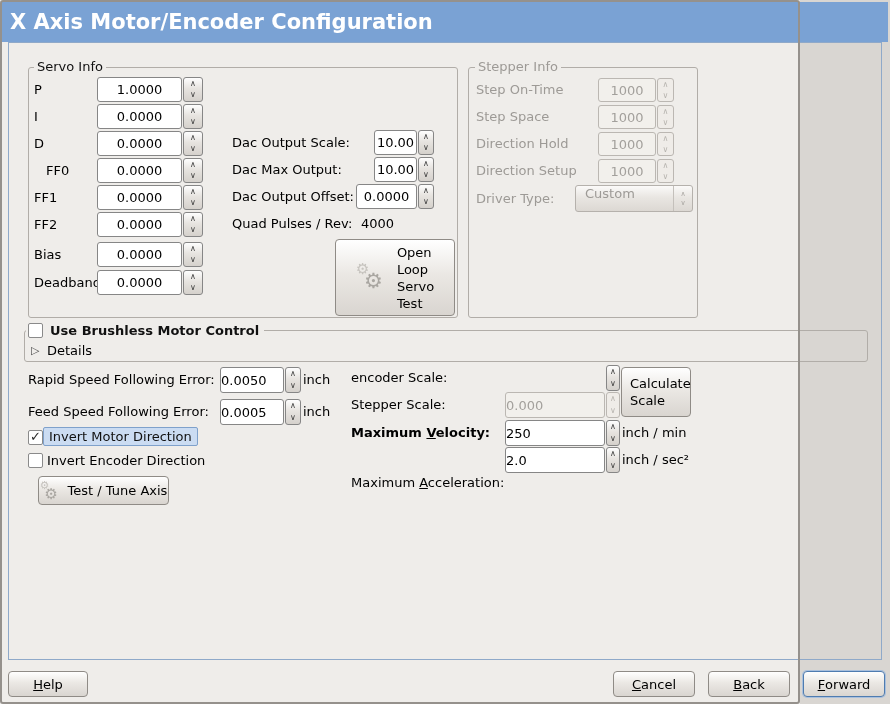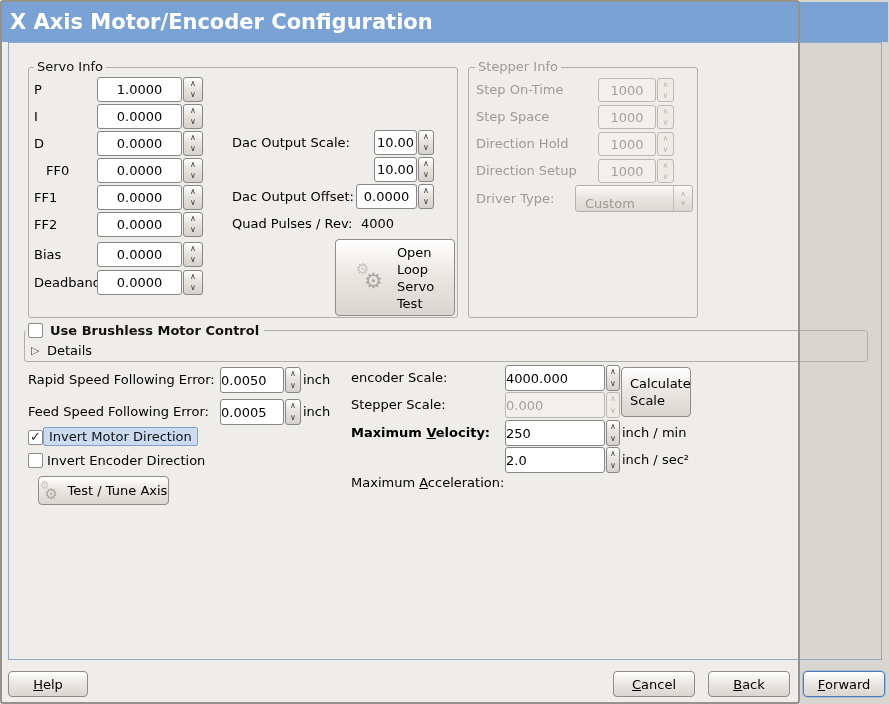--- a/index.html
+++ b/index.html
@@ -26,21 +26,21 @@
   .btn.focus { border:1px solid #4f7cb0; box-shadow:0 0 0 1px #a9c0dd; }
   .checkbox { position:absolute; width:15px; height:15px; background:#ffffff; border:1px solid #8a8a8a; border-radius:2px; }
   .checkbox .mark { position:absolute; left:1px; top:-2px; font-size:13px; font-weight:bold; color:#2a2a2a; }
   .hl-label { position:absolute; background:#cbdcf2; border:1px solid #7fa1cb; border-radius:2px; padding:1px 5px; font-size:13px; white-space:pre; }
   .gearbox { position:relative; }
   .gear-big { position:absolute; color:#a9a6a1; }
   .gear-small { position:absolute; color:#c6c3be; }
   .mn { text-decoration:underline; }
   .multiline { display:flex; flex-direction:column; }
   .multiline span { display:block; text-align:left; line-height:17px; }
-  .combo { position:absolute; background:linear-gradient(#fbfaf9,#e9e6e2 45%,#dcd8d3); border:1px solid #b5b1ac; border-radius:3px; display:flex; align-items:flex-end; }
+  .combo { position:absolute; background:linear-gradient(#fbfaf9,#e9e6e2 45%,#dcd8d3); border:1px solid #b5b1ac; border-radius:3px; display:flex; align-items:flex-start; }
   .combo .combo-text { padding-left:9px; flex:1; }
   .combo .combo-arrows { width:19px; align-self:stretch; border-left:1px solid #c4c0bb; display:flex; flex-direction:column; align-items:center; justify-content:center; font-size:7px; color:#a8a5a0; line-height:1.15; }
   .expander-arrow { position:absolute; font-size:11px; color:#444; }
   .mask { position:absolute; background:#efedea; display:flex; align-items:center; z-index:2; padding:0 5px 0 2px; }
 </style>
 </head>
 <body>
 
 <div class="window">
   <div class="titlebar">X Axis Motor/Encoder Configuration</div>
@@ -105,20 +105,21 @@
       <div class="chev-dn"></div>
     </div>
 
   <div class="lbl" style="left:232px;top:130px;line-height:25px;">Dac Output Scale:</div>
   <div class="entry center" style="left:374px;top:130px;width:43px;height:25px;">10.00</div>
   <div class="spin" style="left:418px;top:130px;width:16px;height:25px;">
       <div class="chev-up"></div>
       <div class="chev-dn"></div>
     </div>
 
+  <div class="lbl" style="left:232px;top:157px;line-height:25px;">Dac Max Output:</div>
   <div class="entry center" style="left:374px;top:157px;width:43px;height:25px;">10.00</div>
   <div class="spin" style="left:418px;top:157px;width:16px;height:25px;">
       <div class="chev-up"></div>
       <div class="chev-dn"></div>
     </div>
 
   <div class="lbl" style="left:232px;top:184px;line-height:25px;">Dac Output Offset:</div>
   <div class="entry center" style="left:356px;top:184px;width:61px;height:25px;">0.0000</div>
   <div class="spin" style="left:418px;top:184px;width:16px;height:25px;">
       <div class="chev-up"></div>
@@ -215,21 +216,20 @@
 
   <div class="btn" style="left:38px;top:476px;width:131px;height:29px;gap:4px;">
     <div class="gearbox" style="width:24px;height:24px;">
       <span class="gear-small" style="left:0;top:0;font-size:11px;">⚙</span>
       <span class="gear-big" style="left:5px;top:6px;font-size:15px;">⚙</span>
     </div>
     <span>Test / Tune Axis</span>
   </div>
 
   <div class="lbl" style="left:351px;top:365px;line-height:26px;">encoder Scale:</div>
-  <div class="entry left" style="left:505px;top:365px;width:100px;height:26px;">4000.000</div>
   <div class="spin" style="left:606px;top:365px;width:14px;height:26px;">
       <div class="chev-up"></div>
       <div class="chev-dn"></div>
     </div>
   <div class="btn" style="left:621px;top:367px;width:70px;height:50px;justify-content:flex-start;padding-left:8px;">
     <div class="multiline">
       <span>Calculate</span>
       <span>Scale</span>
     </div>
   </div>

